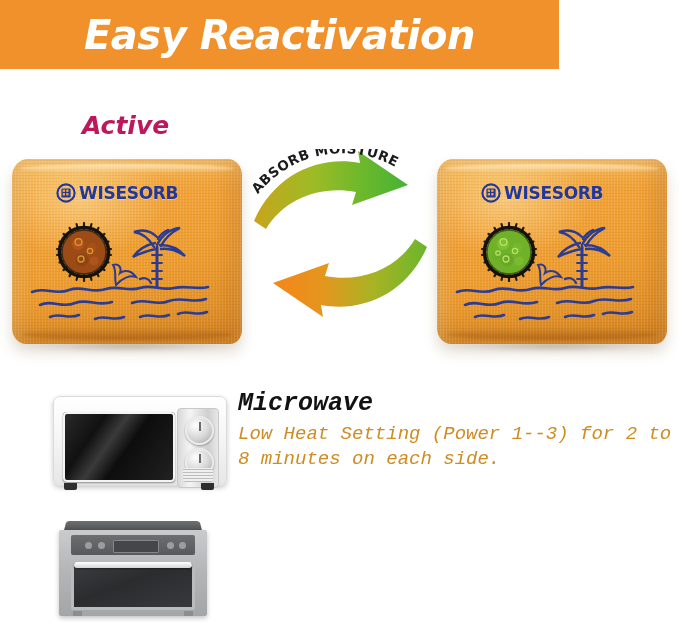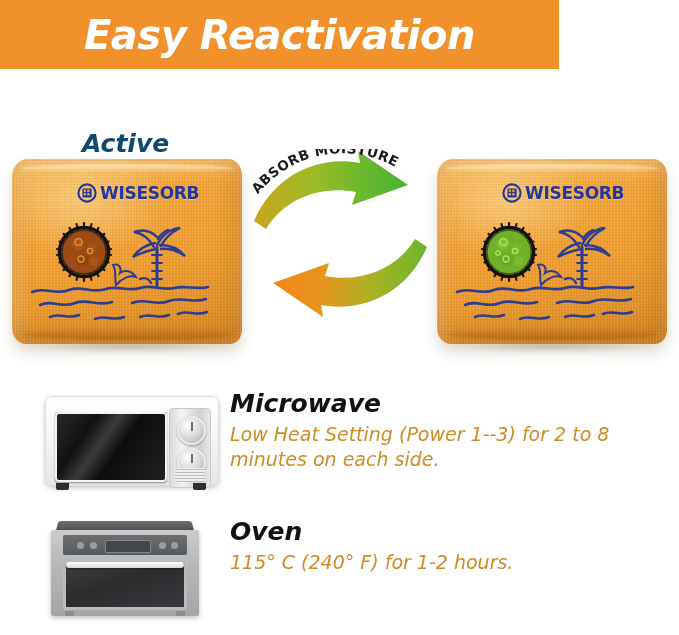--- a/index.html
+++ b/index.html
@@ -41,25 +41,25 @@
   .compare-row {
     position: absolute;
     left: 0; top: 69px;
     width: 679px;
     height: 300px;
   }
 
   .label-active {
     position: absolute;
     left: 82px;
-    top: 60px;
+    top: 42px;
     font-size: 25px;
     font-weight: bold;
     font-style: italic;
-    color: #0c4a6e;
+    color: #be185d;
     white-space: nowrap;
   }
   .label-saturated {
     position: absolute;
     left: 490px;
     top: 42px;
     font-size: 25px;
     font-weight: bold;
     font-style: italic;
     color: #1b1b1b;
@@ -132,21 +132,20 @@
   }
 
   
   .pack-brand {
     position: absolute;
     left: 44px;
     top: 24px;
     display: flex;
     align-items: center;
     gap: 3px;
-    padding-left: 21px;
   }
   .brand-mark {
     width: 20px; height: 20px;
     flex: 0 0 auto;
   }
   .brand-name {
     font-size: 17px;
     font-weight: bold;
     color: #22379B;
     letter-spacing: -0.3px;
@@ -185,22 +184,23 @@
     position: absolute;
     left: 248px;
     top: 80px;
     width: 185px;
     height: 60px;
   }
 
   
   .instr {
     position: absolute;
-    left: 8px;
+    left: 16px;
     width: 550px;
+    font-family: Liberation Mono, monospace;
   }
   .instr-microwave { top: 390px; height: 110px; }
   .instr-oven      { top: 518px; height: 110px; }
 
   .appliance {
     position: absolute;
     left: 37px;
     top: 0;
   }
   .instr-text {
@@ -623,17 +623,13 @@
           <div class="ov-btn ov-btn-3"></div>
           <div class="ov-btn ov-btn-4"></div>
         </div>
         <div class="ov-door"></div>
         <div class="ov-handle"></div>
         <div class="ov-foot ov-foot-l"></div>
         <div class="ov-foot ov-foot-r"></div>
       </div>
     </div>
   </div>
-  <div class="instr-text">
-    <p class="instr-title">Oven</p>
-    <p class="instr-desc">115° C (240° F) for 1-2 hours.</p>
-  </div>
 </div>
 
 </body></html>

